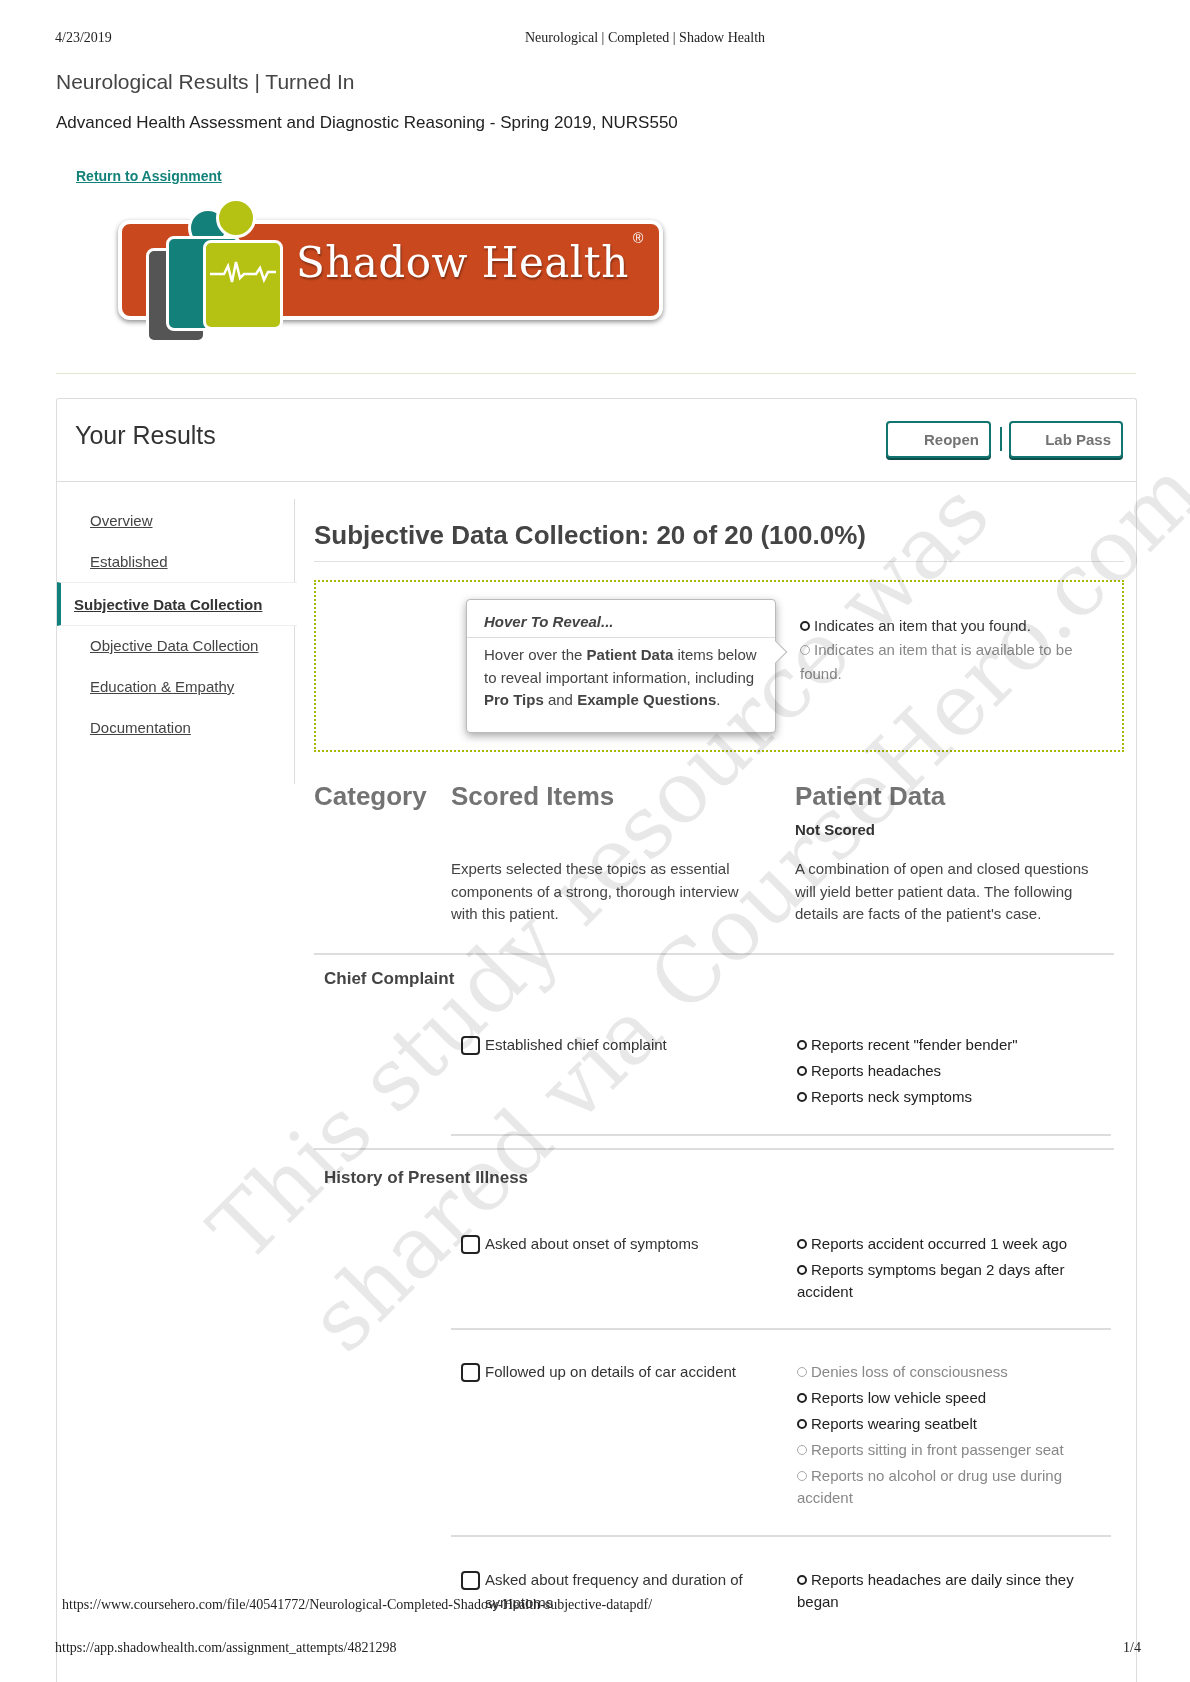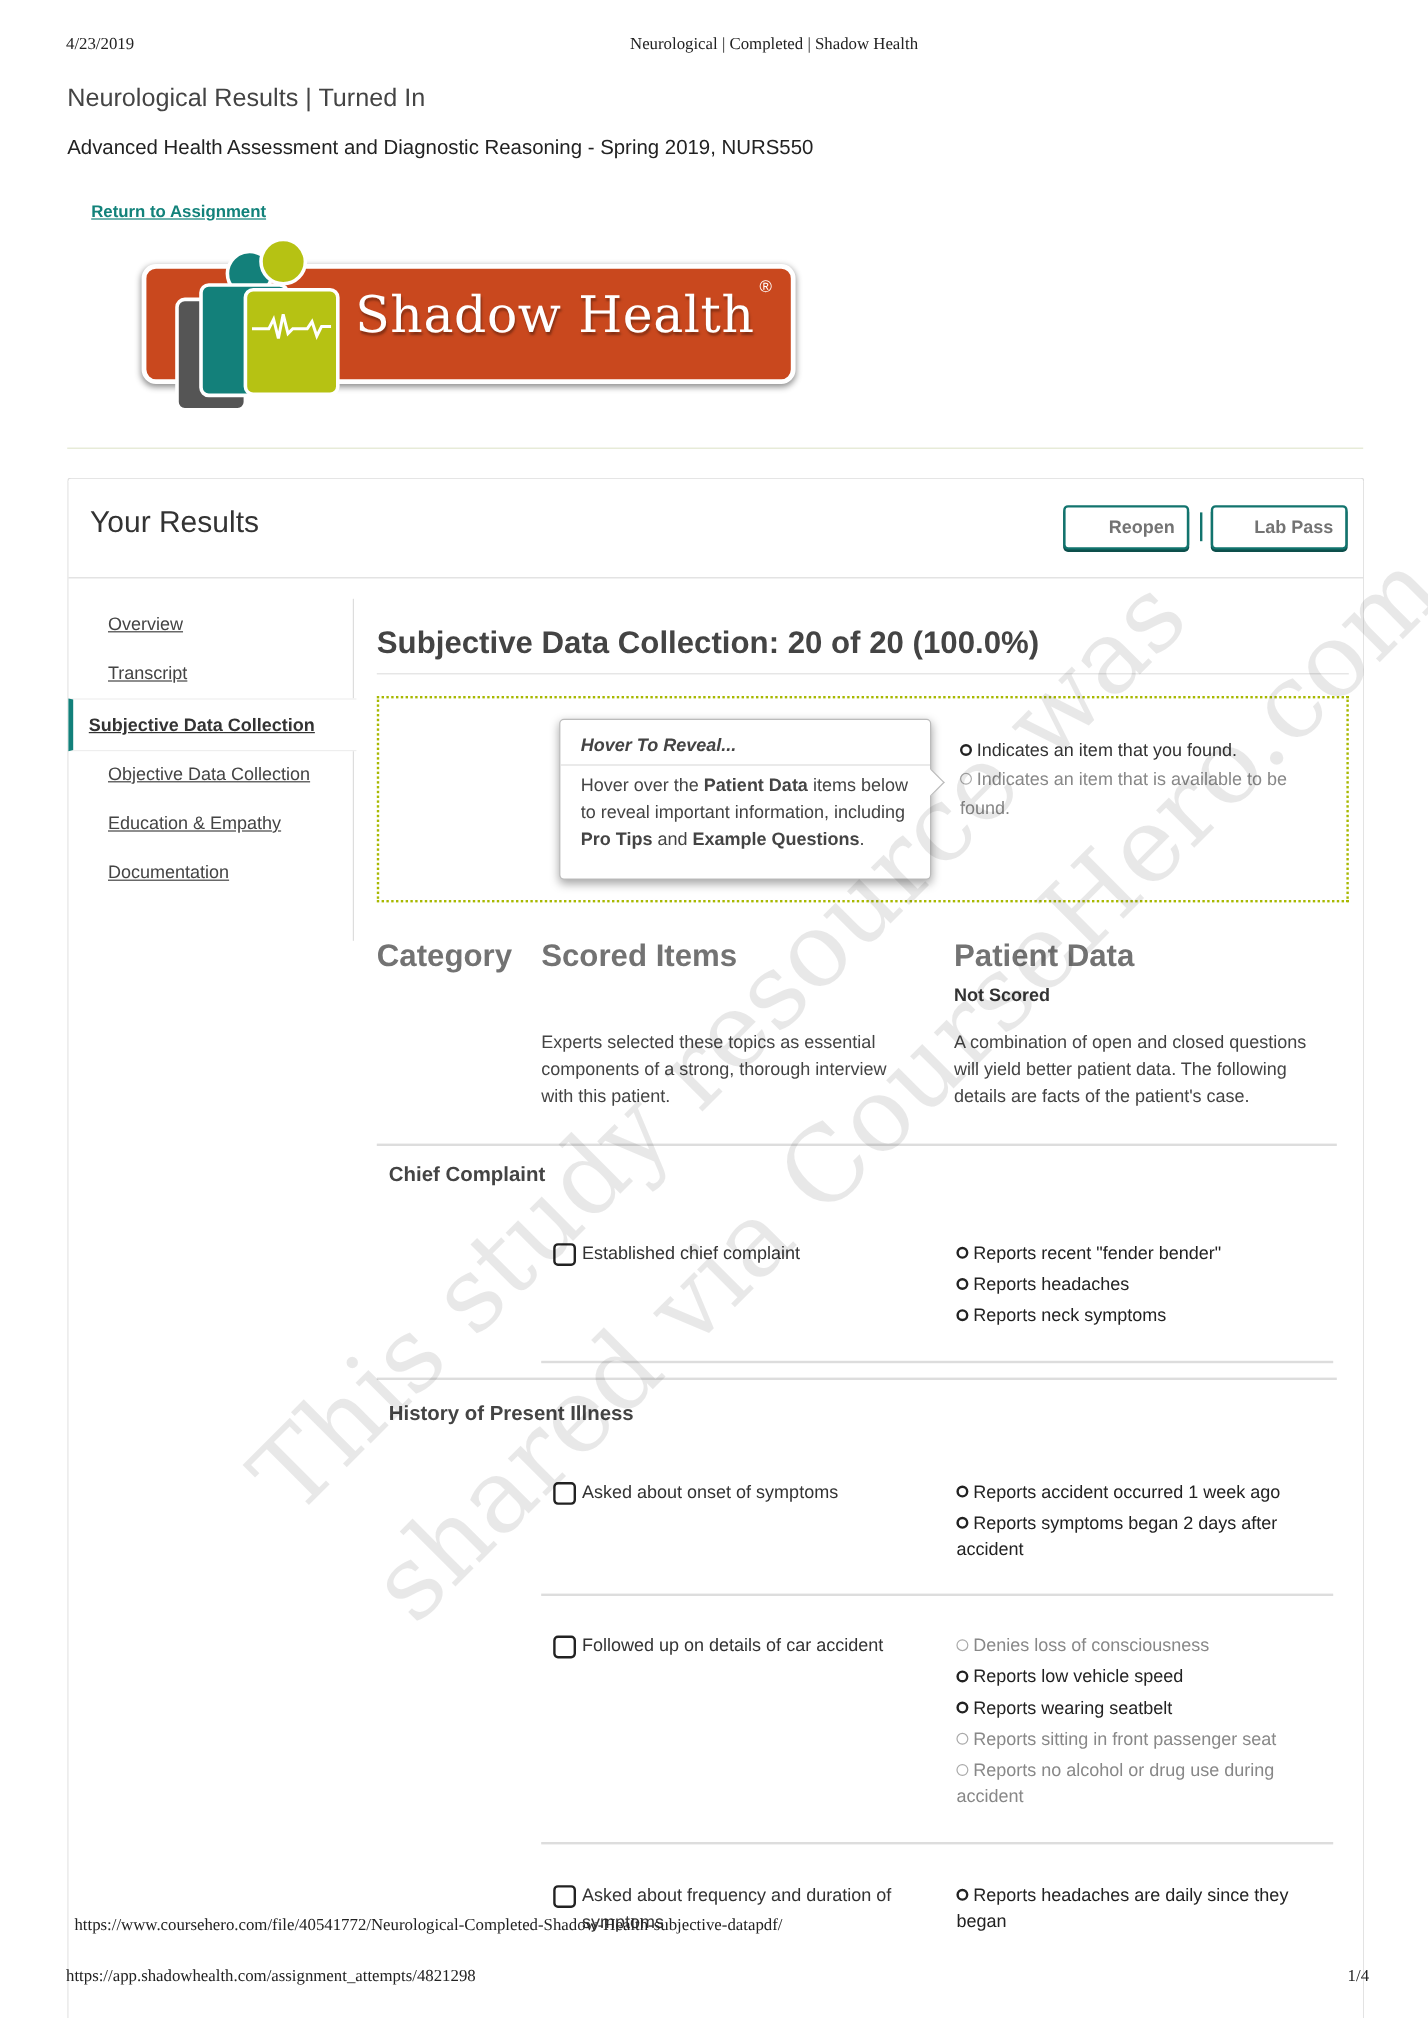--- a/index.html
+++ b/index.html
@@ -114,21 +114,21 @@
     <button class="btn reopen">Reopen</button>
     <div class="btn-sep"></div>
     <button class="btn labpass">Lab Pass</button>
   </div>
 
   <nav class="sidebar">
     <div class="side-item" style="top:0px">
         <span>Overview</span>
       </div>
     <div class="side-item" style="top:41px">
-        <span>Transcript</span>
+        <span>Established</span>
       </div>
     <div class="side-item active" style="top:83px">
         <span>Subjective Data Collection</span>
       </div>
     <div class="side-item" style="top:125px">
         <span>Objective Data Collection</span>
       </div>
     <div class="side-item" style="top:166px">
         <span>Education &amp; Empathy</span>
       </div>

